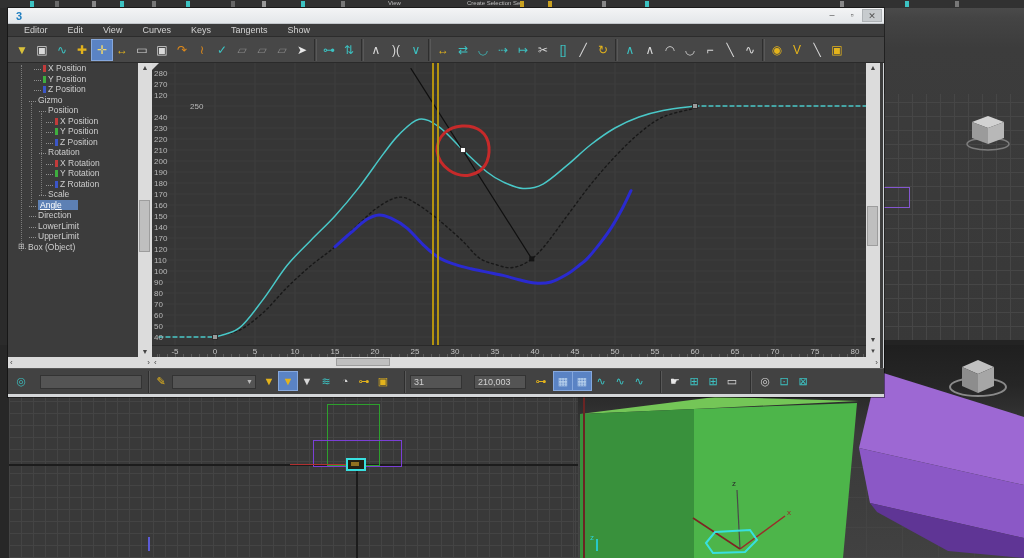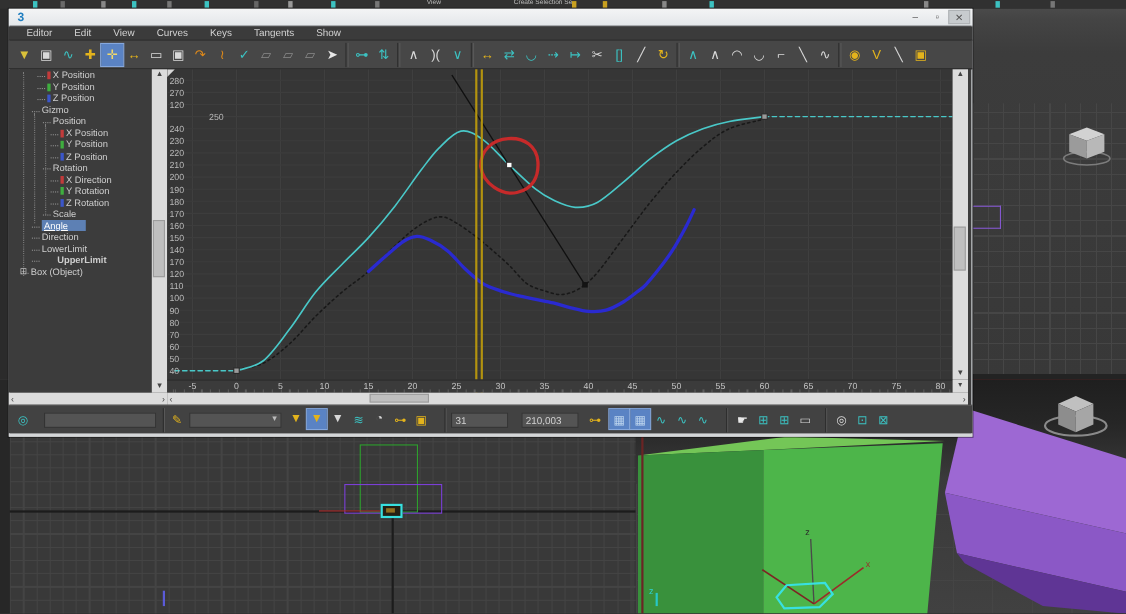--- a/index.html
+++ b/index.html
@@ -395,21 +395,21 @@
           <span class="taxis" style="left: 47px; background: rgb(59, 86, 201);"></span>
           <span class="tlab" style="left: 52px;">Z Position</span>
         </div>
         <div class="trow">
           <span class="tdash" style="left: 31px;"></span>
           <span class="tlab" style="left: 40px;">Rotation</span>
         </div>
         <div class="trow">
           <span class="tdash" style="left: 38px;"></span>
           <span class="taxis" style="left: 47px; background: rgb(194, 59, 59);"></span>
-          <span class="tlab" style="left: 52px;">X Direction</span>
+          <span class="tlab" style="left: 52px;">X Rotation</span>
         </div>
         <div class="trow">
           <span class="tdash" style="left: 38px;"></span>
           <span class="taxis" style="left: 47px; background: rgb(63, 174, 63);"></span>
           <span class="tlab" style="left: 52px;">Y Rotation</span>
         </div>
         <div class="trow">
           <span class="tdash" style="left: 38px;"></span>
           <span class="taxis" style="left: 47px; background: rgb(59, 86, 201);"></span>
           <span class="tlab" style="left: 52px;">Z Rotation</span>
@@ -425,21 +425,21 @@
         <div class="trow">
           <span class="tdash" style="left: 21px;"></span>
           <span class="tlab" style="left: 30px;">Direction</span>
         </div>
         <div class="trow">
           <span class="tdash" style="left: 21px;"></span>
           <span class="tlab" style="left: 30px;">LowerLimit</span>
         </div>
         <div class="trow">
           <span class="tdash" style="left: 21px;"></span>
-          <span class="tlab" style="left: 44px; font-weight: bold;">UpperLimit</span>
+          <span class="tlab" style="left: 30px;">UpperLimit</span>
         </div>
         <div class="trow">
           <span class="tdash" style="left: 11px;"></span>
           <span class="texp" style="left: 10px;">⊞</span>
           <span class="tlab" style="left: 20px;">Box (Object)</span>
         </div>
       </div>
   </div>
 
   <div class="abs sb" id="tree-vscroll">

